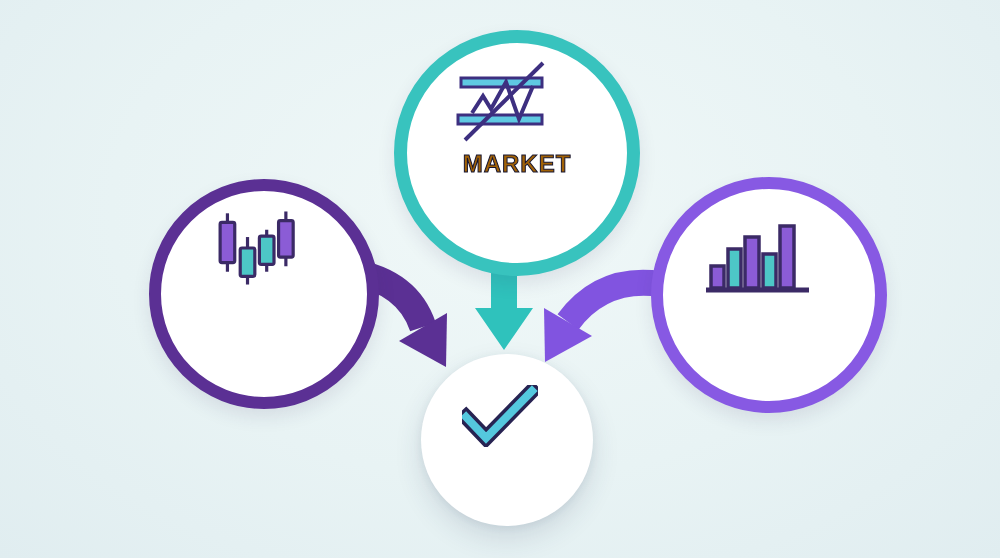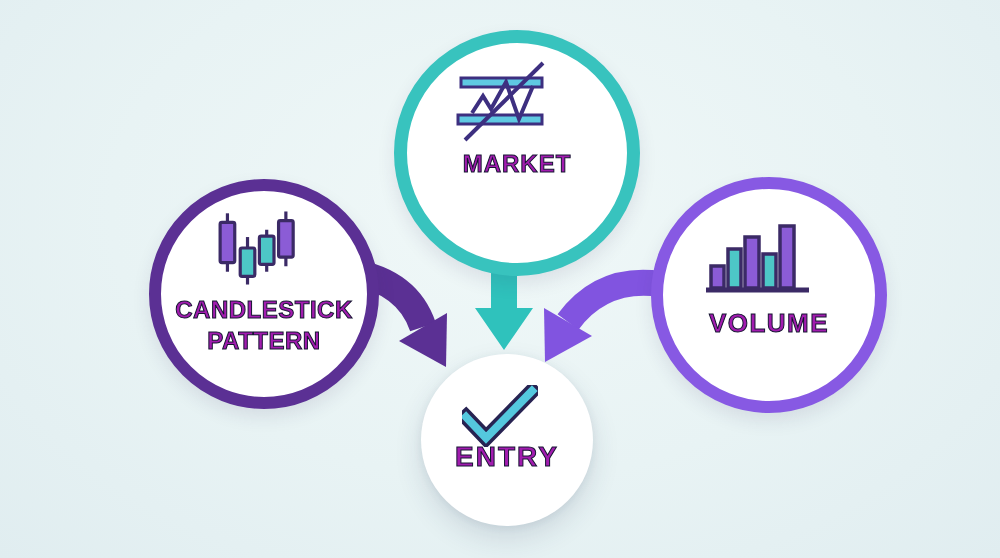--- a/index.html
+++ b/index.html
@@ -28,40 +28,39 @@
   }
 
   .icon{position:absolute;}
   .icon-market{left:45px;top:15px;}
   .icon-candle{left:50px;top:18px;}
   .icon-volume{left:42px;top:33px;}
   .icon-check{left:41px;top:31px;}
 
   .label{
     position:absolute;left:0;right:0;text-align:center;
-    color:#a21caf;font-weight:bold;letter-spacing:1px;
+    color:#a16207;font-weight:bold;letter-spacing:1px;
     -webkit-text-stroke:1px #13132f;
     line-height:31px;white-space:nowrap;
   }
   .label-market{top:105px;font-size:24px;}
   .label-candle{top:103px;font-size:24px;letter-spacing:0.5px;}
   .label-volume{top:119px;font-size:26px;letter-spacing:1.5px;}
   .label-entry{top:87px;font-size:28px;letter-spacing:2px;}
 </style>
 </head>
 <body>
 
 <div class="canvas">
 
   <div class="node node-entry">
     <svg class="icon icon-check" width="76" height="62" viewBox="0 0 76 62">
       <path d="M4,32 L24,53 L70,6" fill="none" stroke-width="15" stroke-linecap="square" stroke-linejoin="miter" stroke="#272352"></path>
       <path d="M4,32 L24,53 L70,6" fill="none" stroke-width="8" stroke-linecap="square" stroke-linejoin="miter" stroke="#54c8de"></path>
     </svg>
-    <div class="label label-entry">ENTRY</div>
   </div>
 
   <svg class="layer arrows" viewBox="0 0 1000 558">
 
     <g>
       <path d="M352,272 Q408,282 423,327" fill="none" stroke-width="27" stroke="#5b3094"></path>
       <polygon points="446,367 399,341 447,313" fill="#5b3094"></polygon>
     </g>
 
     <g>
@@ -92,33 +91,28 @@
         <line x1="18" y1="4" x2="18" y2="68"></line>
         <rect x="10" y="14" width="16" height="44" rx="2" fill="#8b5cd6"></rect>
         <line x1="40" y1="30" x2="40" y2="82"></line>
         <rect x="32" y="42" width="16" height="31" rx="2" fill="#4dc7c7"></rect>
         <line x1="61" y1="22" x2="61" y2="68"></line>
         <rect x="53" y="29" width="16" height="31" rx="2" fill="#4dc7c7"></rect>
         <line x1="82" y1="2" x2="82" y2="62"></line>
         <rect x="74" y="12" width="16" height="40" rx="2" fill="#8b5cd6"></rect>
       </g>
     </svg>
-    <div class="label label-candle">
-      <div>CANDLESTICK</div>
-      <div>PATTERN</div>
-    </div>
   </div>
 
   <div class="node node-volume">
     <svg class="icon icon-volume" width="105" height="72" viewBox="0 0 105 72">
       <g stroke="#3b2a66" stroke-width="3.5">
         <rect x="6" y="44" width="13" height="22" fill="#8b5cd6"></rect>
         <rect x="23" y="27" width="13" height="39" fill="#4dc7c7"></rect>
         <rect x="40" y="15" width="14" height="51" fill="#8b5cd6"></rect>
         <rect x="58" y="32" width="13" height="34" fill="#4dc7c7"></rect>
         <rect x="75" y="4" width="14" height="62" fill="#8b5cd6"></rect>
       </g>
       <line x1="1" y1="68" x2="104" y2="68" stroke="#3b2a66" stroke-width="5"></line>
     </svg>
-    <div class="label label-volume">VOLUME</div>
   </div>
 
 </div>
 
 </body></html>

